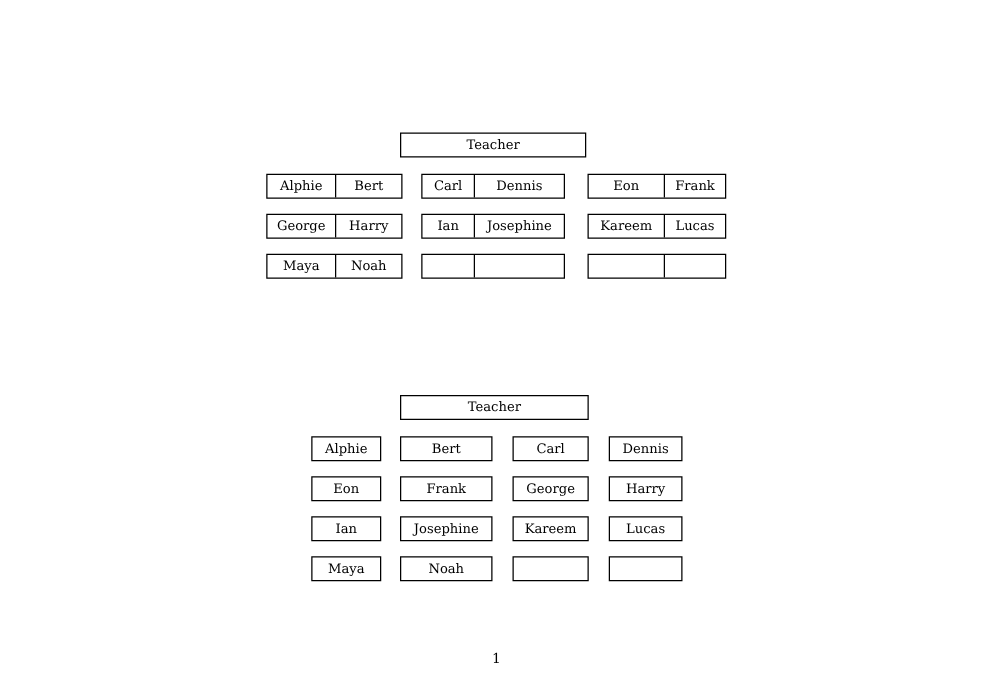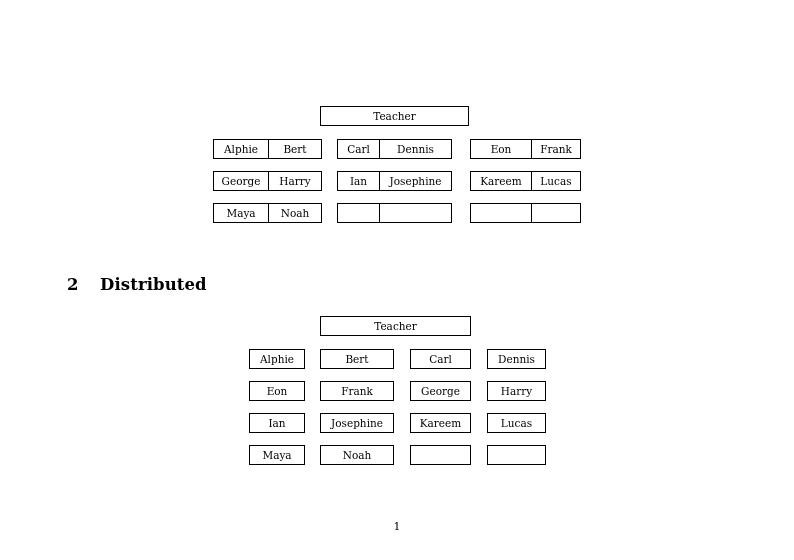--- a/index.html
+++ b/index.html
@@ -132,23 +132,20 @@
   </div>
   <div class="strip" style="left:470px; top:171px; width:111px;">
     <span class="cell" style="width:60px;">Kareem</span>
     <span class="cell" style="width:49px;">Lucas</span>
   </div>
   <div class="strip" style="left:470px; top:203px; width:111px;">
     <span class="cell" style="width:60px;"></span>
     <span class="cell" style="width:49px;"></span>
   </div>
 
-  <div class="section-heading" id="heading-distributed">
-    <span class="sec-num">2</span><span class="sec-title">Distributed</span>
-  </div>
 
   <div class="box" style="left:320px; top:316px; width:151px;">Teacher</div>
 
   <div class="box" style="left:249px; top:349px; width:56px;">Alphie</div>
   <div class="box" style="left:320px; top:349px; width:74px;">Bert</div>
   <div class="box" style="left:410px; top:349px; width:61px;">Carl</div>
   <div class="box" style="left:487px; top:349px; width:59px;">Dennis</div>
 
   <div class="box" style="left:249px; top:381px; width:56px;">Eon</div>
   <div class="box" style="left:320px; top:381px; width:74px;">Frank</div>

